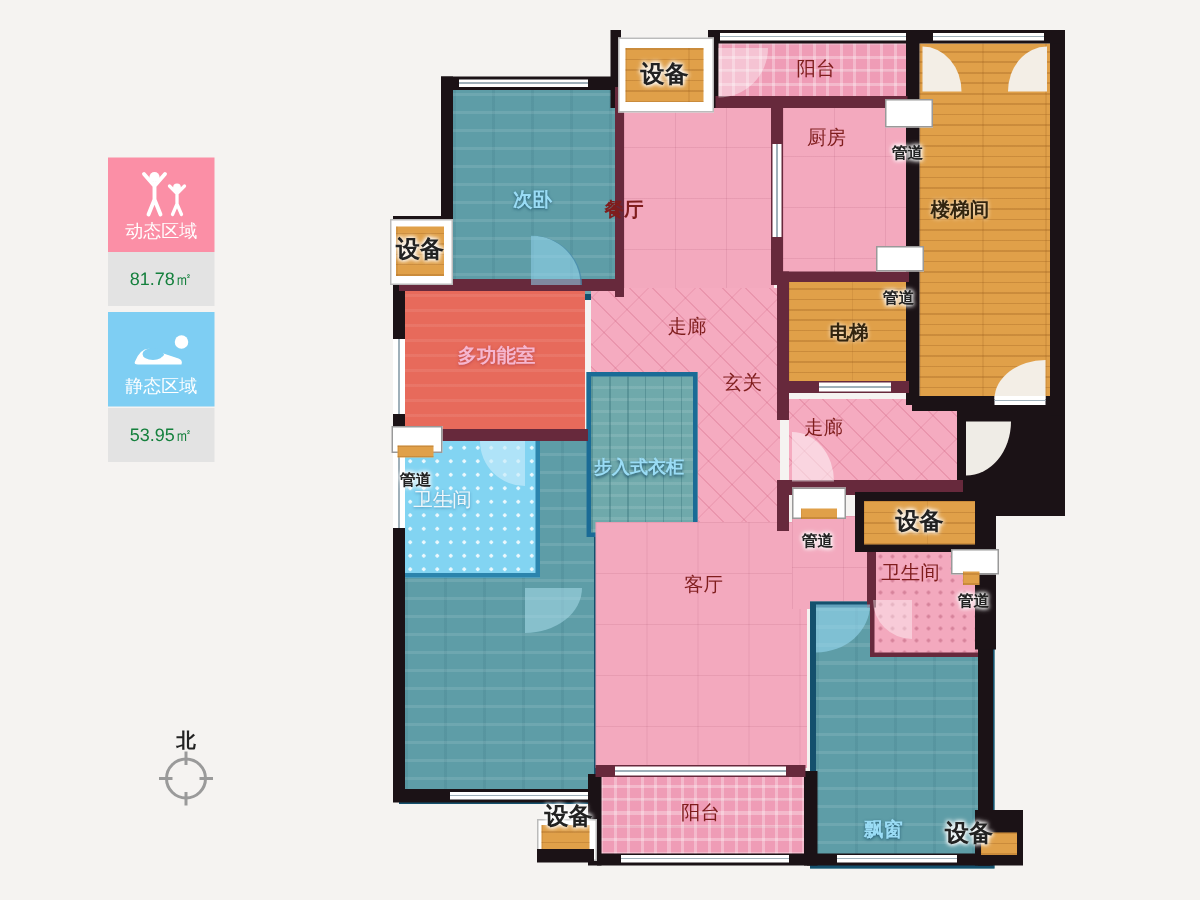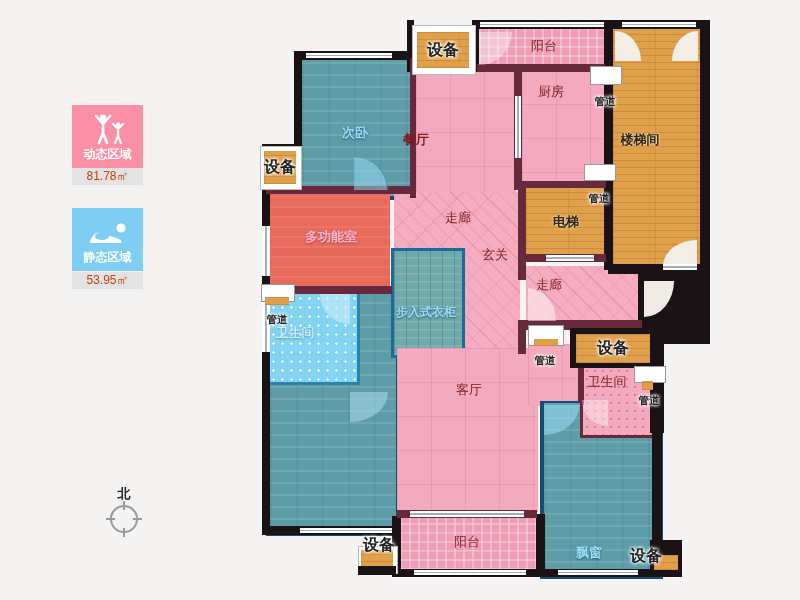--- a/index.html
+++ b/index.html
@@ -50,22 +50,22 @@
   .lbl-red{color:#f6b6cf;font-size:13px;font-weight:bold;text-shadow:0 1px 2px rgba(150,40,60,.5);}
   .lbl-dark{color:#222;font-size:10.5px;font-weight:bold;
     text-shadow:0 0 3px #fff,0 0 3px #fff,0 0 4px #fff;margin-top:28px;}
   .lbl-eq{color:#222;font-size:16px;font-weight:bold;
     text-shadow:0 0 3px #fff,0 0 3px #fff,0 0 4px #fff;}
   .lbl-wood{color:#33250f;font-size:13px;font-weight:bold;text-shadow:0 0 3px rgba(255,255,255,.85);}
   .lbl-white{color:#eef7fb;font-size:13px;text-shadow:0 1px 2px rgba(60,130,170,.8);}
   
   .legend-box{position:absolute;width:71px;height:63px;display:flex;flex-direction:column;
     align-items:center;justify-content:flex-end;}
-  .legend-box .t{color:#fff;font-size:12px;font-weight:bold;margin-bottom:5px;}
-  .legend-val{position:absolute;width:71px;height:17px;background:#e3e3e3;color:#c2410c;
+  .legend-box .t{color:#fff;font-size:12px;font-weight:normal;margin-bottom:5px;}
+  .legend-val{position:absolute;width:71px;height:36px;background:#e3e3e3;color:#15803d;
     font-size:12px;display:flex;align-items:center;justify-content:center;}
   .arc{position:absolute;}
 </style>
 </head>
 <body>
 
 <div class="legend-box" style="left:72px;top:105px;background:#fb8fa6;">
   <svg width="40" height="34" viewBox="0 0 40 34">
     <g stroke="#fff" stroke-width="2.6" fill="none" stroke-linecap="round">
       <circle cx="15" cy="6" r="3.4" fill="#fff" stroke="none"></circle>

